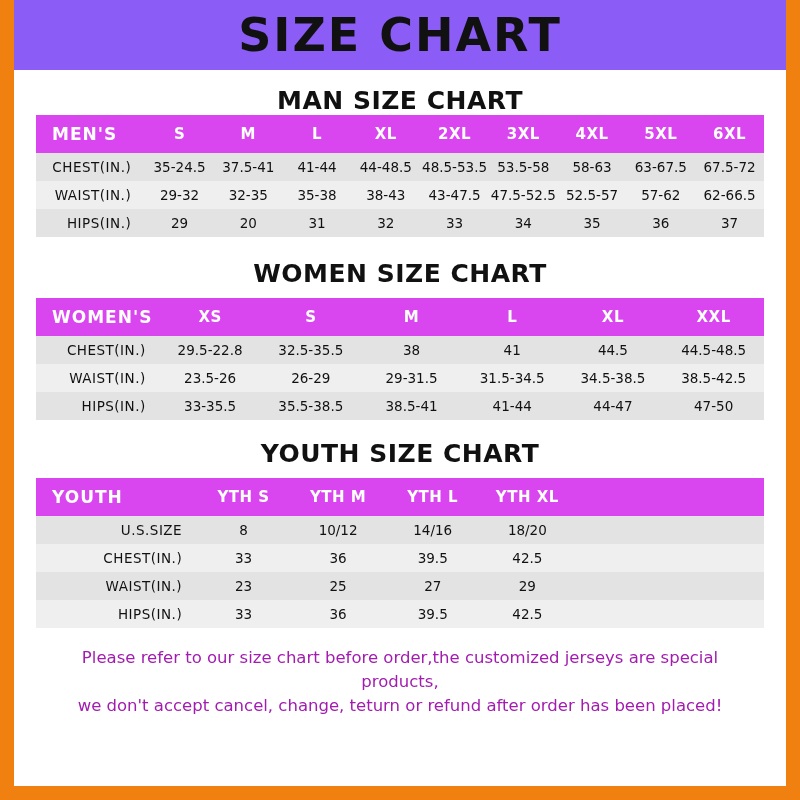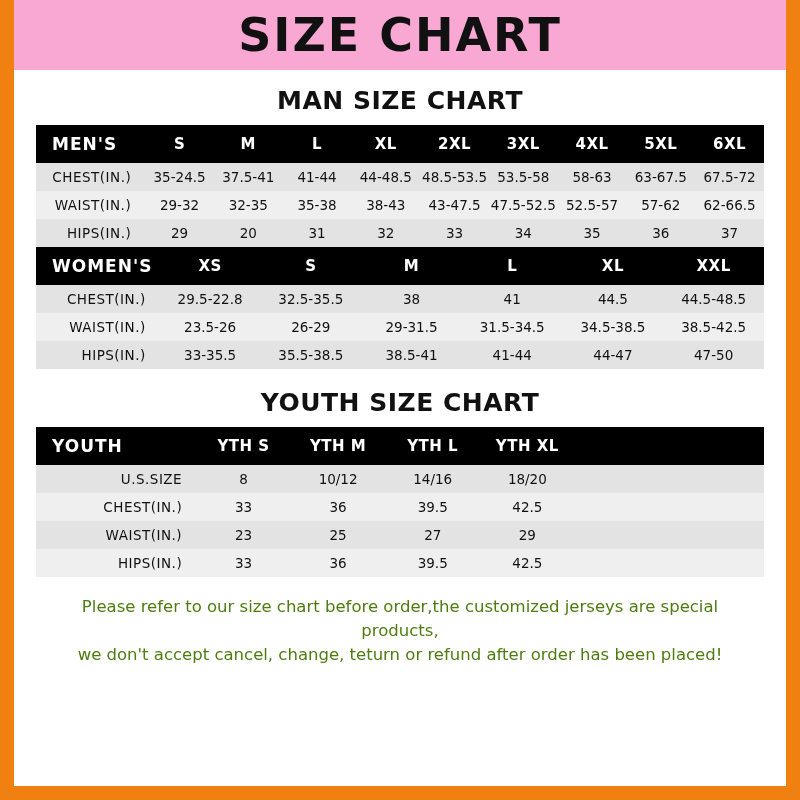--- a/index.html
+++ b/index.html
@@ -17,21 +17,21 @@
     position: relative;
     width: 800px;
     height: 800px;
     box-sizing: border-box;
     border-left: 14px solid #F08010;
     border-right: 14px solid #F08010;
     background: #ffffff;
   }
   .banner {
     height: 70px;
-    background: #f9a8d4;
+    background: #8b5cf6;
     display: flex;
     align-items: center;
     justify-content: center;
   }
   .banner-title {
     font-family: "DejaVu Sans", sans-serif;
     font-weight: bold;
     font-size: 46px;
     letter-spacing: 2px;
     color: #111111;
@@ -41,35 +41,35 @@
     padding: 0 22px;
   }
   .section-title {
     text-align: center;
     font-family: "DejaVu Sans", sans-serif;
     font-weight: bold;
     font-size: 25px;
     color: #111111;
     letter-spacing: 0.5px;
   }
-  .t1 { margin-top: 16px; margin-bottom: 10px; }
+  .t1 { margin-top: 16px; }
   .t2 { margin-top: 22px; margin-bottom: 10px; }
   .t3 { margin-top: 19px; margin-bottom: 10px; }
 
   table.size {
     width: 100%;
     border-collapse: collapse;
     table-layout: fixed;
   }
   table.size th, table.size td {
     text-align: center;
     font-family: "DejaVu Sans", sans-serif;
   }
   table.size thead tr {
-    background: #000000;
+    background: #d946ef;
   }
   table.size thead th {
     color: #ffffff;
     font-weight: bold;
     font-size: 15px;
     padding: 9px 0;
     letter-spacing: 0.5px;
   }
   table.size thead th.rowhead {
     text-align: left;
@@ -94,21 +94,21 @@
   
   .men col.c0 { width: 15%; }
   .women col.c0 { width: 17%; }
   .youth col.c0 { width: 22%; }
   .youth col.cx { width: 13%; }
 
   .footer-note {
     margin-top: 18px;
     padding: 0 16px;
     text-align: center;
-    color: #4d7c0f;
+    color: #a21caf;
     font-family: "DejaVu Sans", sans-serif;
     font-size: 16.5px;
     line-height: 1.45;
   }
   .bottom-bar {
     position: absolute;
     left: 0;
     right: 0;
     bottom: 0;
     height: 14px;
@@ -187,20 +187,21 @@
           <td>32</td>
           <td>33</td>
           <td>34</td>
           <td>35</td>
           <td>36</td>
           <td>37</td>
         </tr>
       </tbody>
     </table>
 
+    <div class="section-title t2">WOMEN SIZE CHART</div>
     <table class="size women">
       <colgroup>
         <col class="c0">
           <col>
           <col>
           <col>
           <col>
           <col>
           <col>
       </colgroup>

